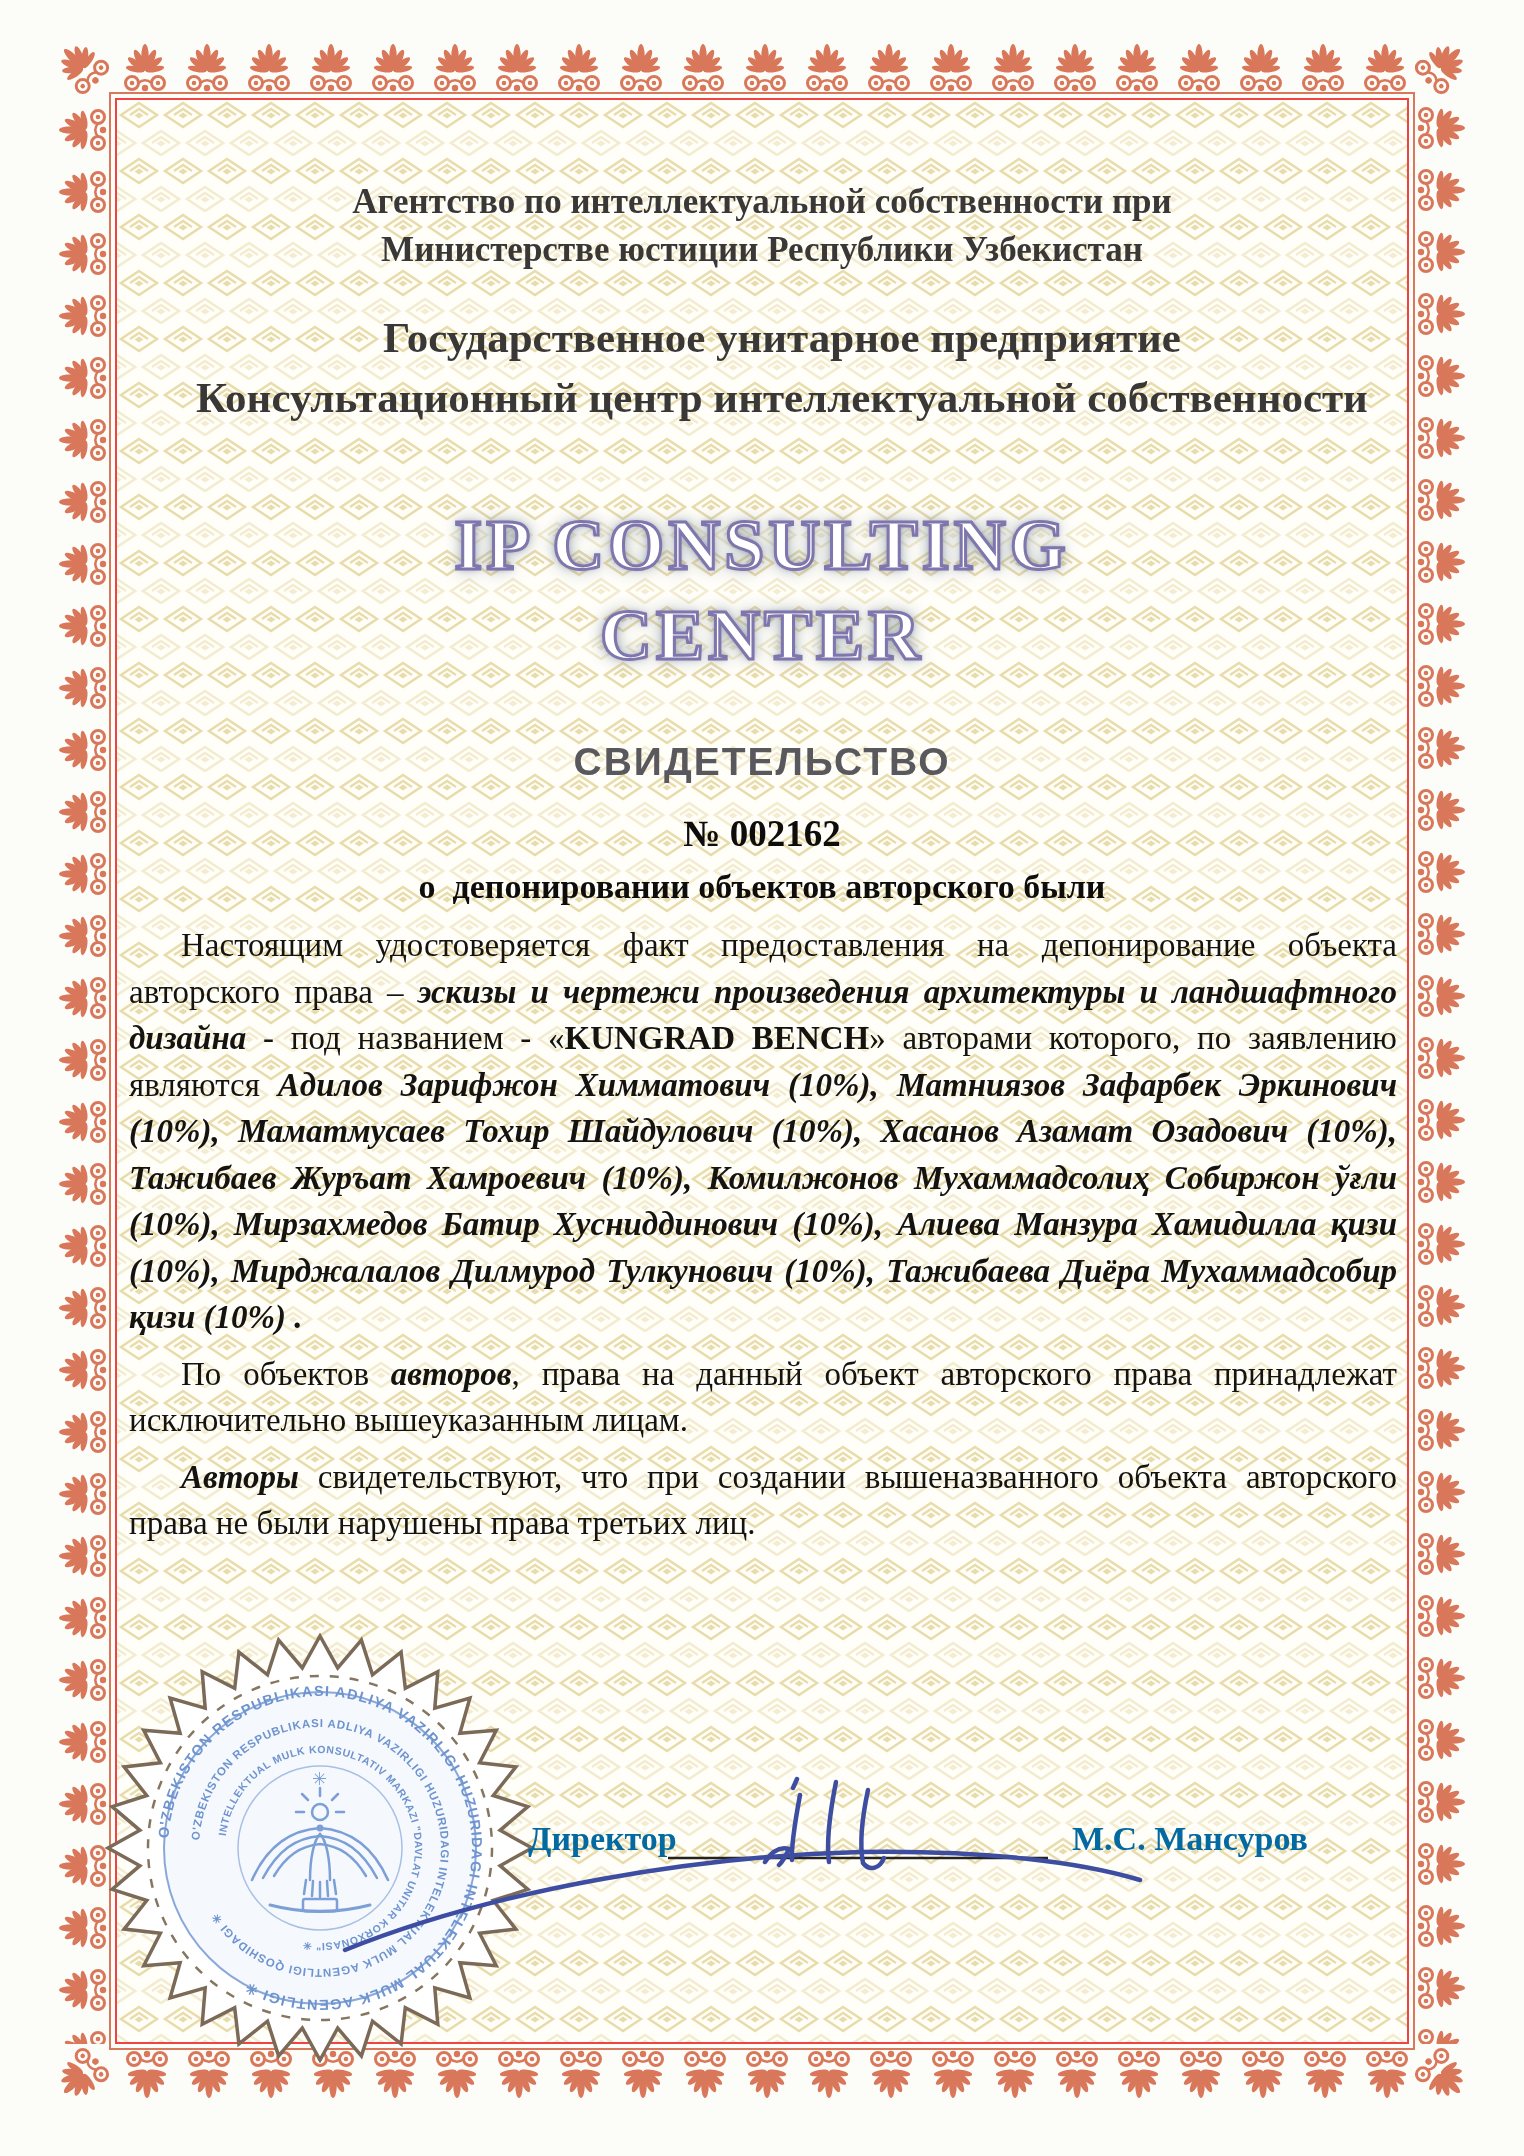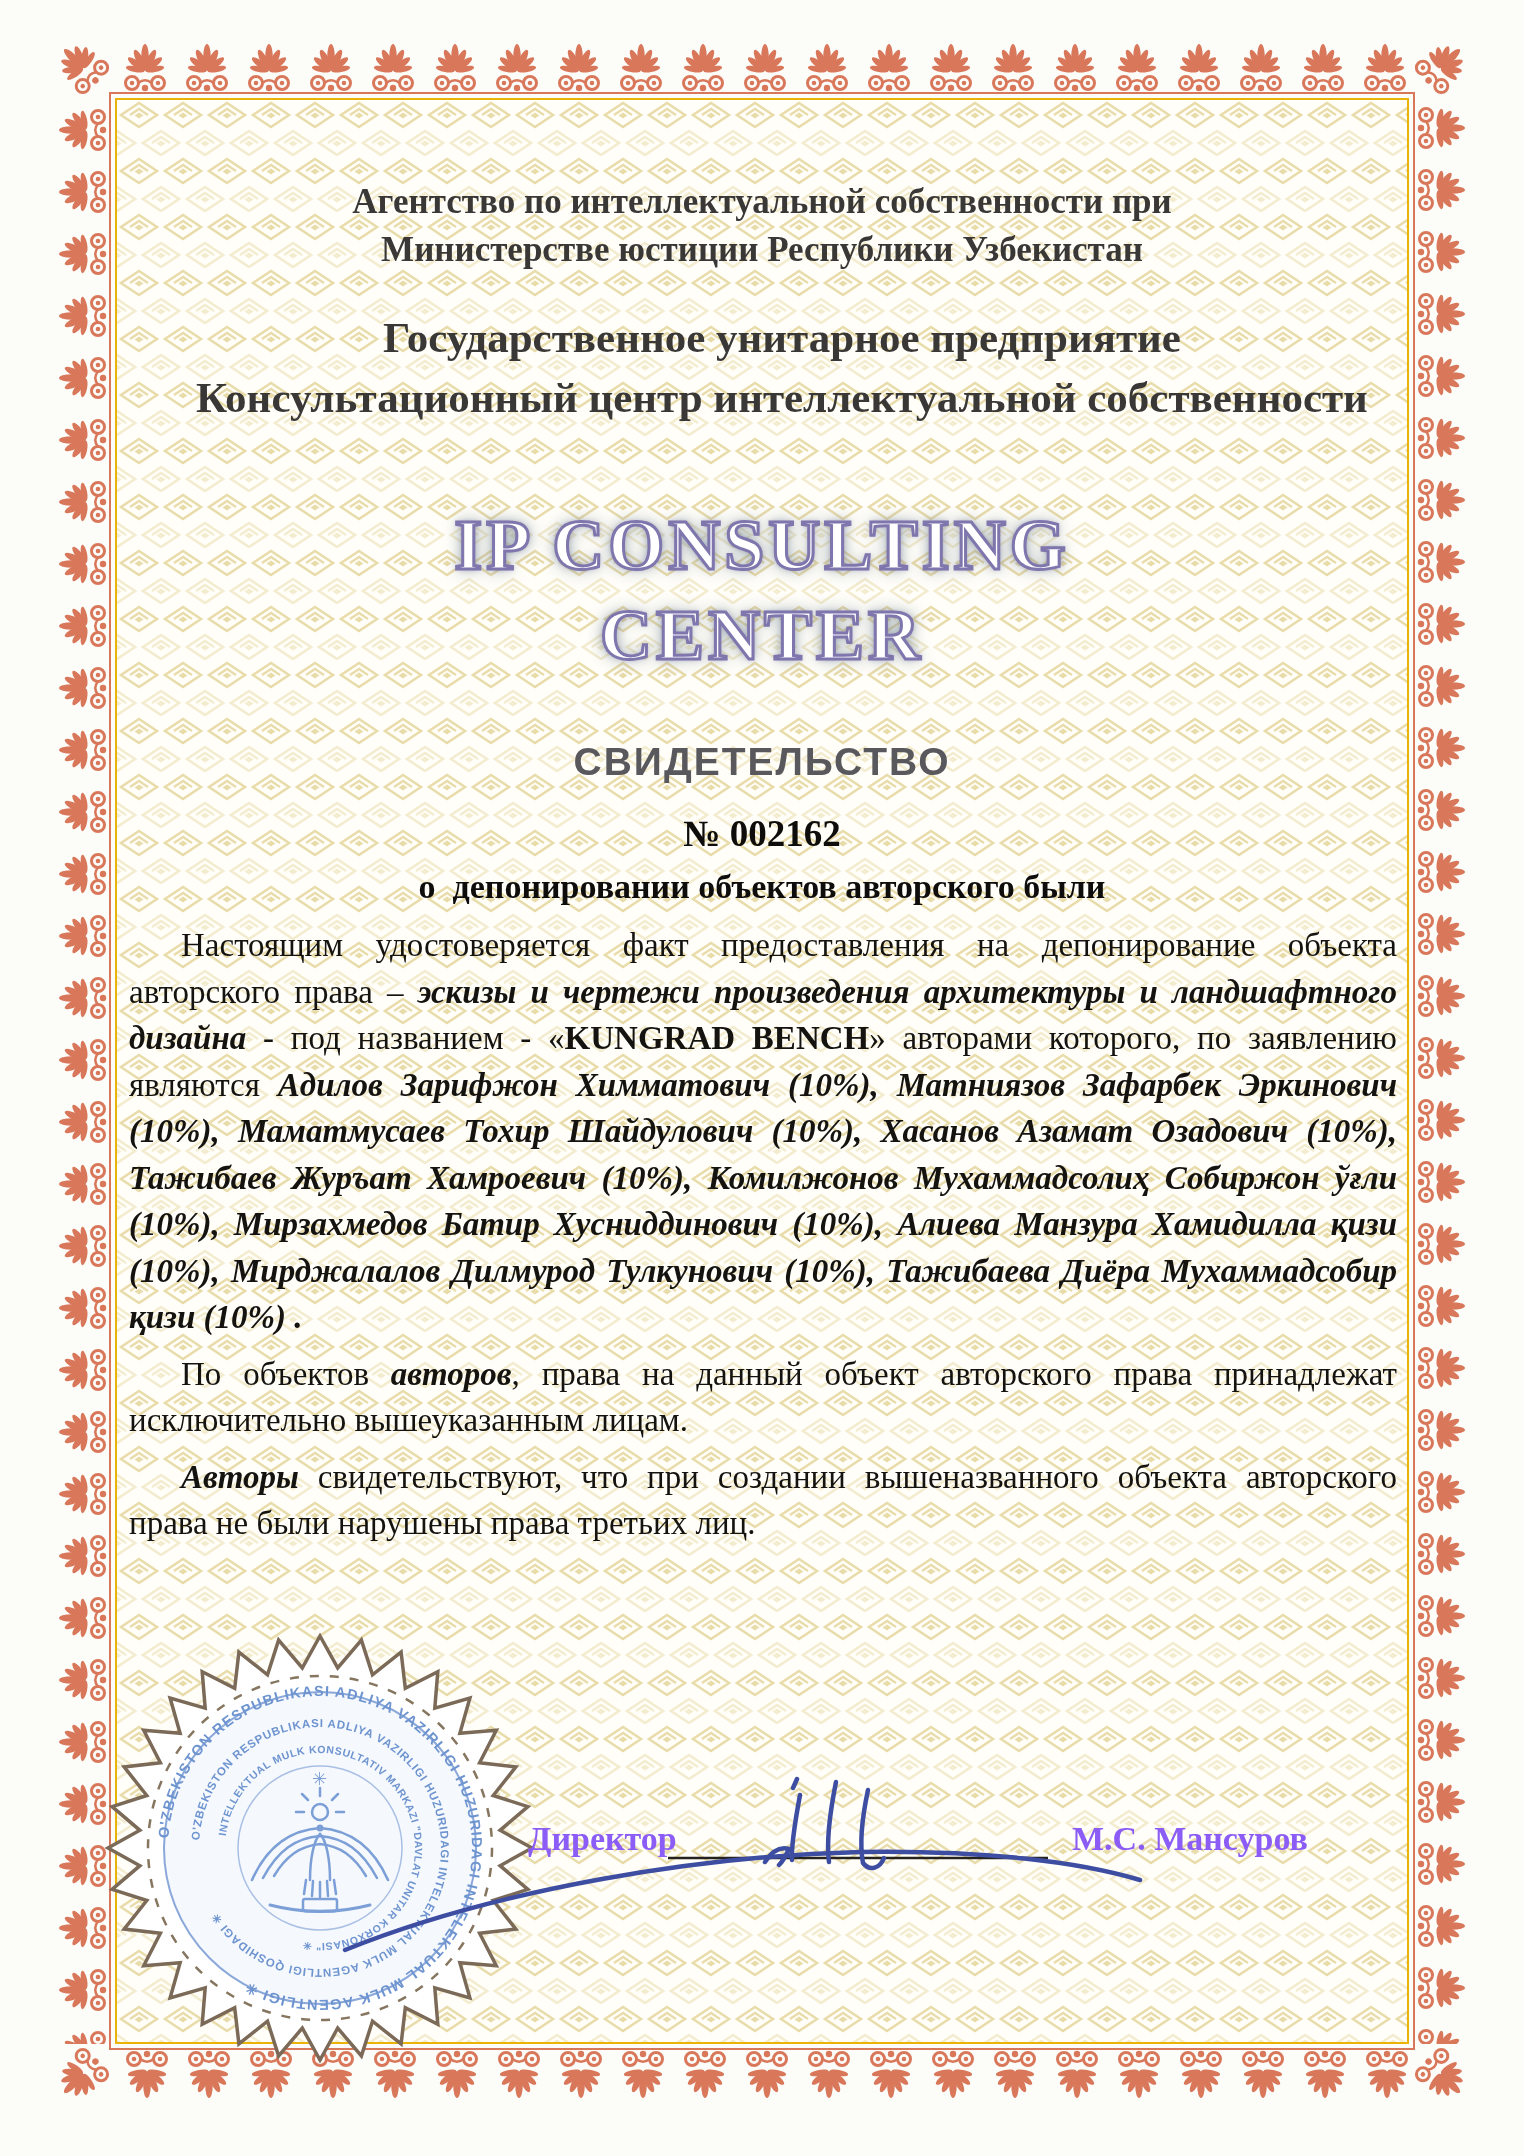--- a/index.html
+++ b/index.html
@@ -8,21 +8,21 @@
     position:relative; width:1524px; height:2156px;
     background:#fcfcf9; overflow:hidden;
     font-family:"Liberation Serif", serif; color:#151310;
   }
   
   .strip { position:absolute; z-index:2; }
   .corner { position:absolute; z-index:2; width:62px; height:62px; }
   
   .inner {
     position:absolute; left:115px; top:98px; width:1294px; height:1946px;
-    border:2px solid #eab308;
+    border:2px solid #ef4444;
     box-shadow: 0 0 0 4px #fcfcf9, 0 0 0 6px #d9775a;
     background:#fffef9; z-index:3;
   }
   .inner > svg.watermark { position:absolute; inset:0; width:100%; height:100%; }
   .content { position:absolute; inset:0; z-index:2; }
   
   .org {
     position:absolute; top:78px; left:0; width:100%;
     text-align:center; font-weight:700; font-size:35px; line-height:48px; color:#3a3836;
   }
@@ -53,21 +53,21 @@
   
   .bodytext {
     position:absolute; top:822px; left:12px; right:10px;
     font-size:33px; line-height:46.5px; text-align:justify;
   }
   .bodytext p { margin:0 0 10px 0; text-indent:52px; }
   .bi { font-weight:700; font-style:italic; }
   .b  { font-weight:700; }
   
   .sig-role, .sig-name {
-    position:absolute; z-index:35; font-weight:700; font-size:34px; color:#8b5cf6;
+    position:absolute; z-index:35; font-weight:700; font-size:34px; color:#0369a1;
   }
   .sig-role { left:528px; top:1820px; }
   .sig-name { left:1072px; top:1820px; }
   .seal-svg   { position:absolute; left:100px; top:1628px; z-index:30; }
   .sig-svg    { position:absolute; left:0; top:0; z-index:40; pointer-events:none; }
   .defs-holder{ position:absolute; width:0; height:0; }
 </style>
 </head>
 <body>
 

